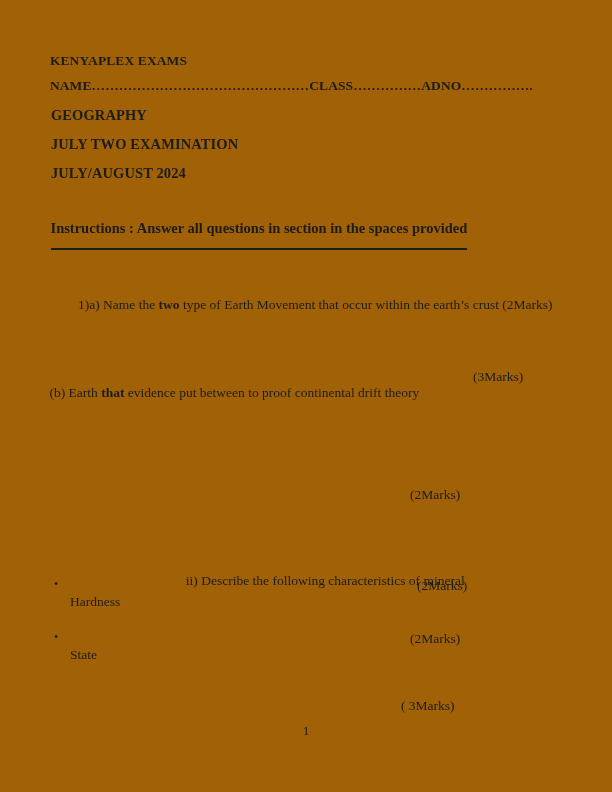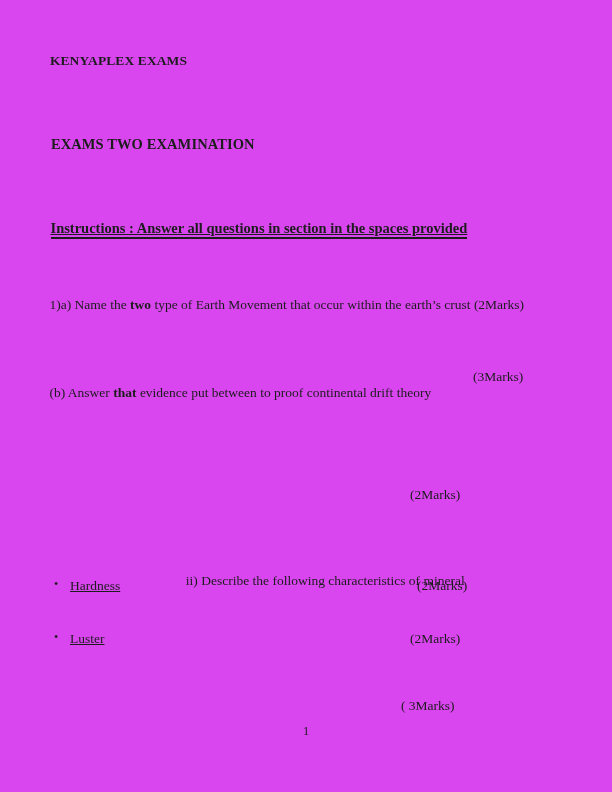--- a/index.html
+++ b/index.html
@@ -10,108 +10,116 @@
     font-family: "Liberation Serif", "DejaVu Serif", serif;
     color: #1c1c1c;
     position: relative;
     overflow: hidden;
   }
   .page {
     position: absolute;
     left: 0; top: 0;
     width: 612px;
     height: 792px;
-    background: #d946ef;
+    background: #a16207;
   }
   .line {
     position: absolute;
     left: 36px;
     width: 545px;
     font-size: 13.5px;
     line-height: 1.15;
     white-space: pre-wrap;
   }
   .hdr { font-weight: bold; letter-spacing: 0.1px; }
   .hdr-lg { font-size: 14.5px; }
   .instructions-line { font-size: 14.5px; }
   .instructions-text {
     font-weight: bold;
     display: inline-block;
-    padding-bottom: 1px;
+    padding-bottom: 12px;
     border-bottom: 2px solid #1c1c1c;
-    text-decoration: underline;
   }
   .bold { font-weight: bold; }
   .marks {
     position: absolute;
     top: 0;
     white-space: nowrap;
   }
   .bullet-row .bullet-glyph {
     position: absolute;
     left: 18px;
     top: 0;
     font-size: 12px;
   }
-  .bullet-row .bullet-label { position: absolute; left: 34px; top: 0; text-decoration: underline; }
+  .bullet-row .bullet-label { position: absolute; left: 34px; top: 16px; }
   .indent-ii { left: 56px; width: 525px; }
   .page-number {
     position: absolute;
     left: 0;
     width: 612px;
     text-align: center;
     font-size: 12.5px;
   }
 </style>
 </head>
 <body>
 
 <div class="page">
 
   <div class="line hdr" style="top:37px;">
     <span>KENYAPLEX EXAMS</span>
   </div>
 
+  <div class="line hdr" style="top:62px;">
+    <span>NAME</span><span>…………………………………………</span><span>CLASS</span><span>……………</span><span>ADNO</span><span>…………….</span>
+  </div>
 
+  <div class="line hdr hdr-lg" style="top:90px;">
+    <span>GEOGRAPHY</span>
+  </div>
 
   <div class="line hdr hdr-lg" style="top:119px;">
-    <span>EXAMS TWO EXAMINATION</span>
+    <span>JULY TWO EXAMINATION</span>
   </div>
 
+  <div class="line hdr hdr-lg" style="top:148px;">
+    <span>JULY/AUGUST 2024</span>
+  </div>
 
   <div class="line instructions-line" style="top:203px;">
     <span class="instructions-text">Instructions : Answer all questions in section in the spaces provided</span>
   </div>
 
-  <div class="line" style="top:281px;">
+  <div class="line" style="top:281px;text-align:center;">
     <span>1)a) Name the </span><span class="bold">two</span><span> type of Earth Movement that occur within the earth’s crust </span><span>(2Marks)</span>
   </div>
 
   <div class="line" style="top:369px;">
-    <span>(b) Answer </span><span class="bold">that</span><span> evidence put between to proof continental drift theory</span>
+    <span>(b) Earth </span><span class="bold">that</span><span> evidence put between to proof continental drift theory</span>
     <span class="marks" style="left:437px;">(3Marks)</span>
   </div>
 
   <div class="line" style="top:487px;">
     <span class="marks" style="left:374px;">(2Marks)</span>
   </div>
 
   <div class="line indent-ii" style="top:557px;text-align:center;">
     <span>ii) Describe the following characteristics of mineral</span>
   </div>
 
   <div class="line bullet-row" style="top:578px;">
     <span class="bullet-glyph">•</span>
     <span class="bullet-label">Hardness</span>
     <span class="marks" style="left:381px;">(2Marks)</span>
   </div>
 
   <div class="line bullet-row" style="top:631px;">
     <span class="bullet-glyph">•</span>
-    <span class="bullet-label">Luster</span>
+    <span class="bullet-label">State</span>
     <span class="marks" style="left:374px;">(2Marks)</span>
   </div>
 
   <div class="line" style="top:698px;">
     <span class="marks" style="left:365px;">( 3Marks)</span>
   </div>
 
   <div class="page-number" style="top:724px;">
     <span>1</span>
   </div>

